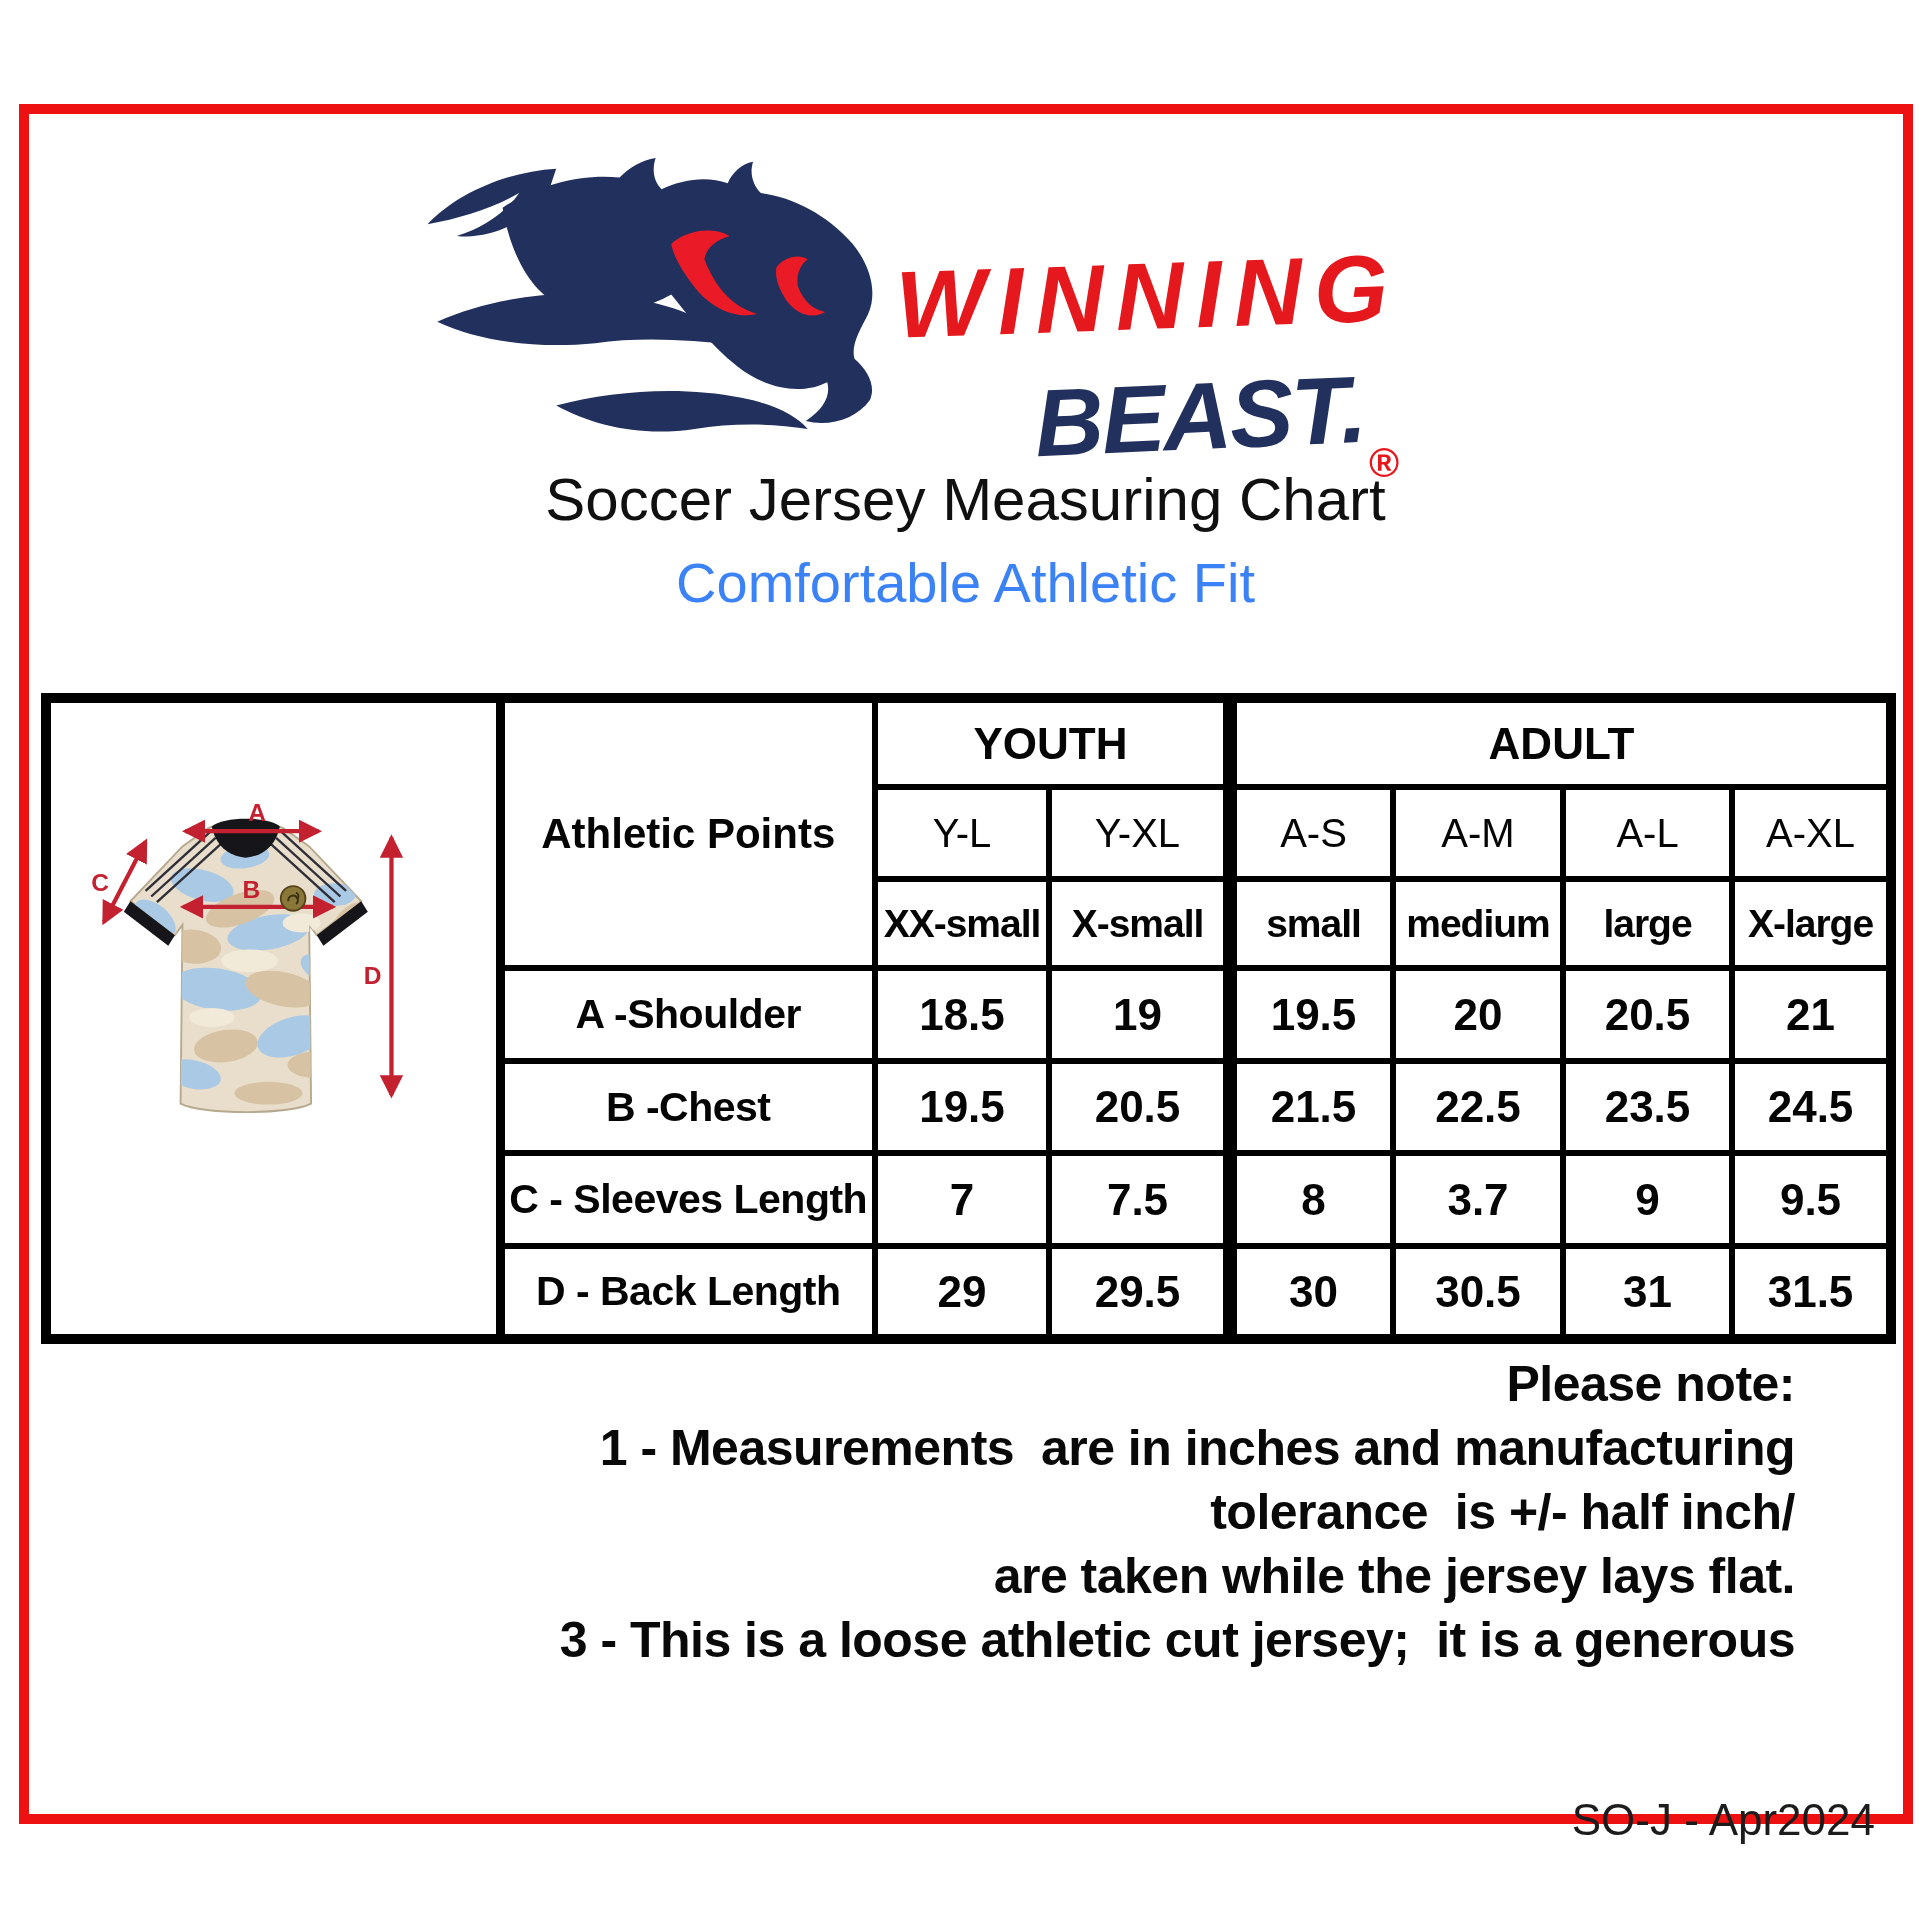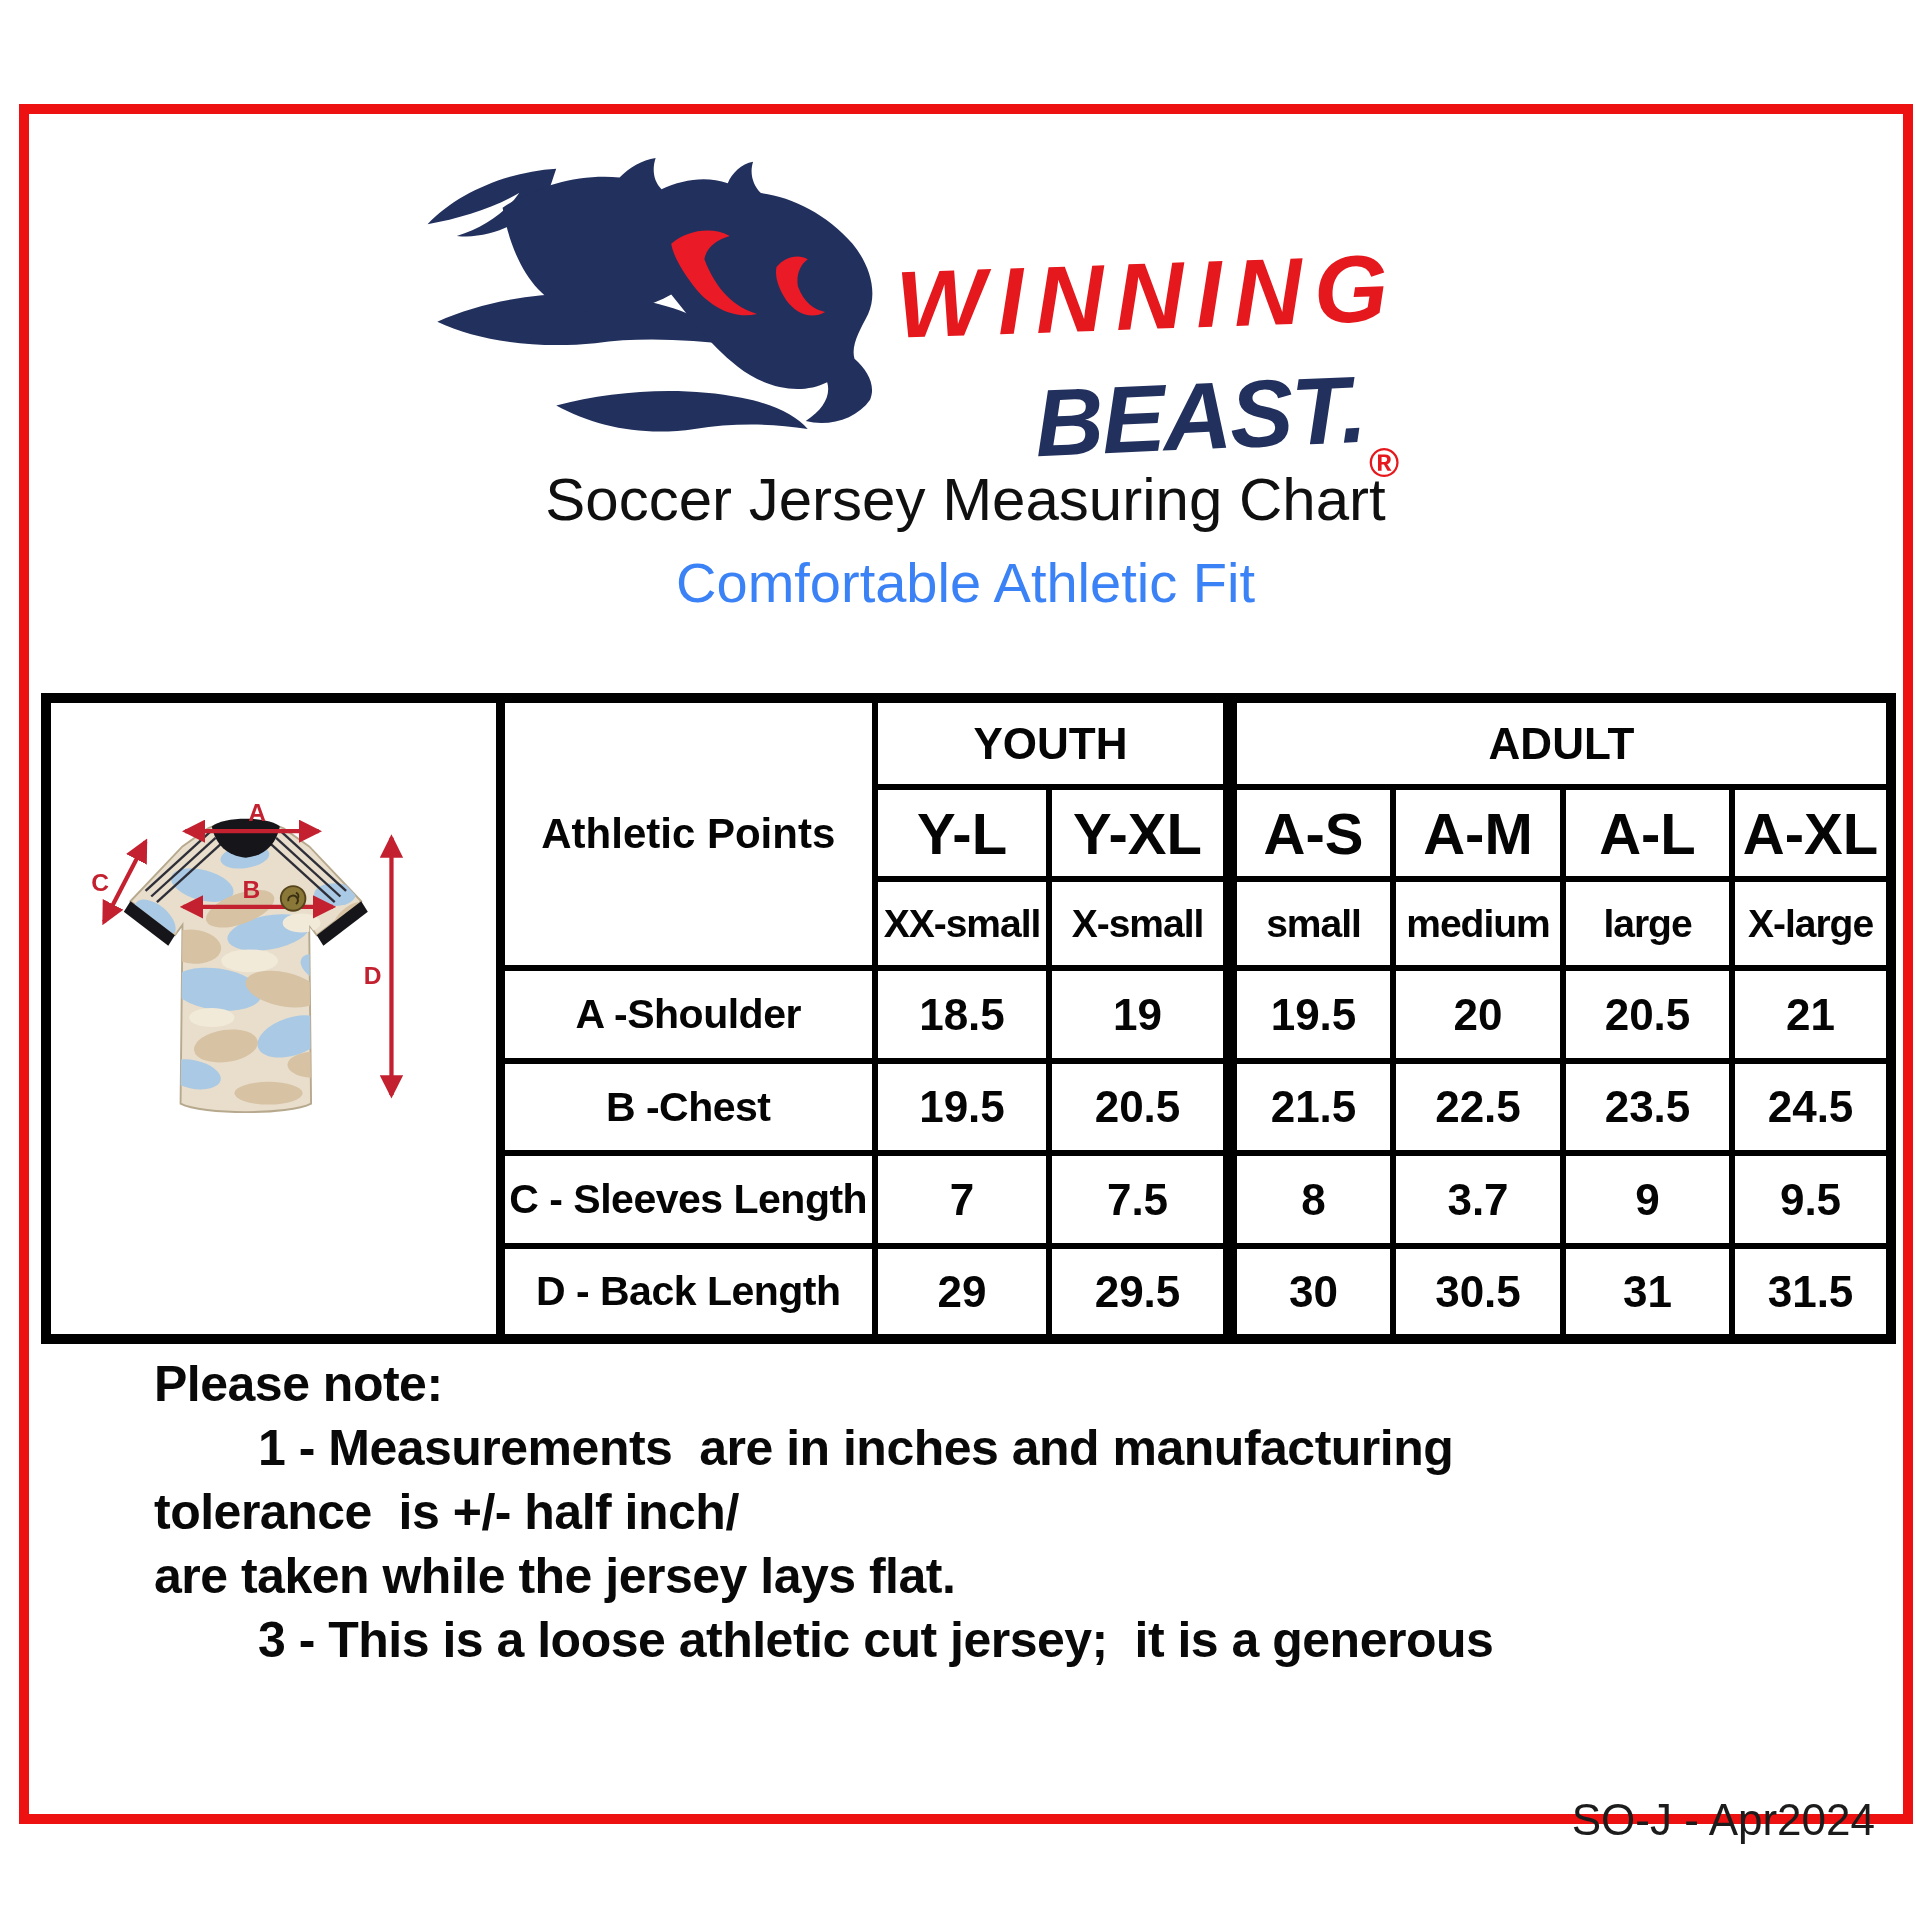--- a/index.html
+++ b/index.html
@@ -27,33 +27,33 @@
   #page-subtitle{position:absolute;left:0;top:550px;width:1931px;text-align:center;
         font-size:56px;font-weight:400;color:#3b82f6;}
 
   
   #size-table{position:absolute;left:41px;top:693px;width:1844px;height:639px;
         border-collapse:collapse;table-layout:fixed;background:#ffffff;}
   #size-table td,#size-table th{border:6.8px solid #000;text-align:center;vertical-align:middle;
         padding:0;color:#050505;overflow:hidden;}
   #size-table{border:10.6px solid #000;}
   .group-head{font-size:44px;font-weight:700;}
-  .code-head{font-size:58px;font-weight:700;}
+  .code-head{font-size:40px;font-weight:400;}
   .name-head{font-size:39px;font-weight:700;letter-spacing:-1px;}
   .mp-head{font-size:42px;font-weight:700;line-height:1.25;padding:0 68px;}
   .row-label{font-size:41px;font-weight:700;letter-spacing:-0.5px;}
   .val{font-size:44px;font-weight:700;}
   .thickL{border-left-width:14.5px !important;}
   .jersey-cell{border-right-width:9.7px !important;position:relative;}
   #jersey-figure{position:absolute;left:0;top:0;width:100%;height:100%;display:block;}
 
   
   #notes{position:absolute;left:154px;top:1352px;width:1641px;font-size:50px;
         font-weight:700;line-height:64px;color:#090909;letter-spacing:-0.5px;}
-  .note-line{white-space:pre-wrap;}
+  .note-line{white-space:pre-wrap;text-align:right;}
   .note-indent{padding-left:104px;}
 
   
   #doc-code{position:absolute;left:0;top:1755px;width:1875px;text-align:right;
         font-size:44px;font-weight:400;color:#1c1c1c;margin-top:40px;}
 </style>
 </head>
 <body>
 
 <div id="page">

